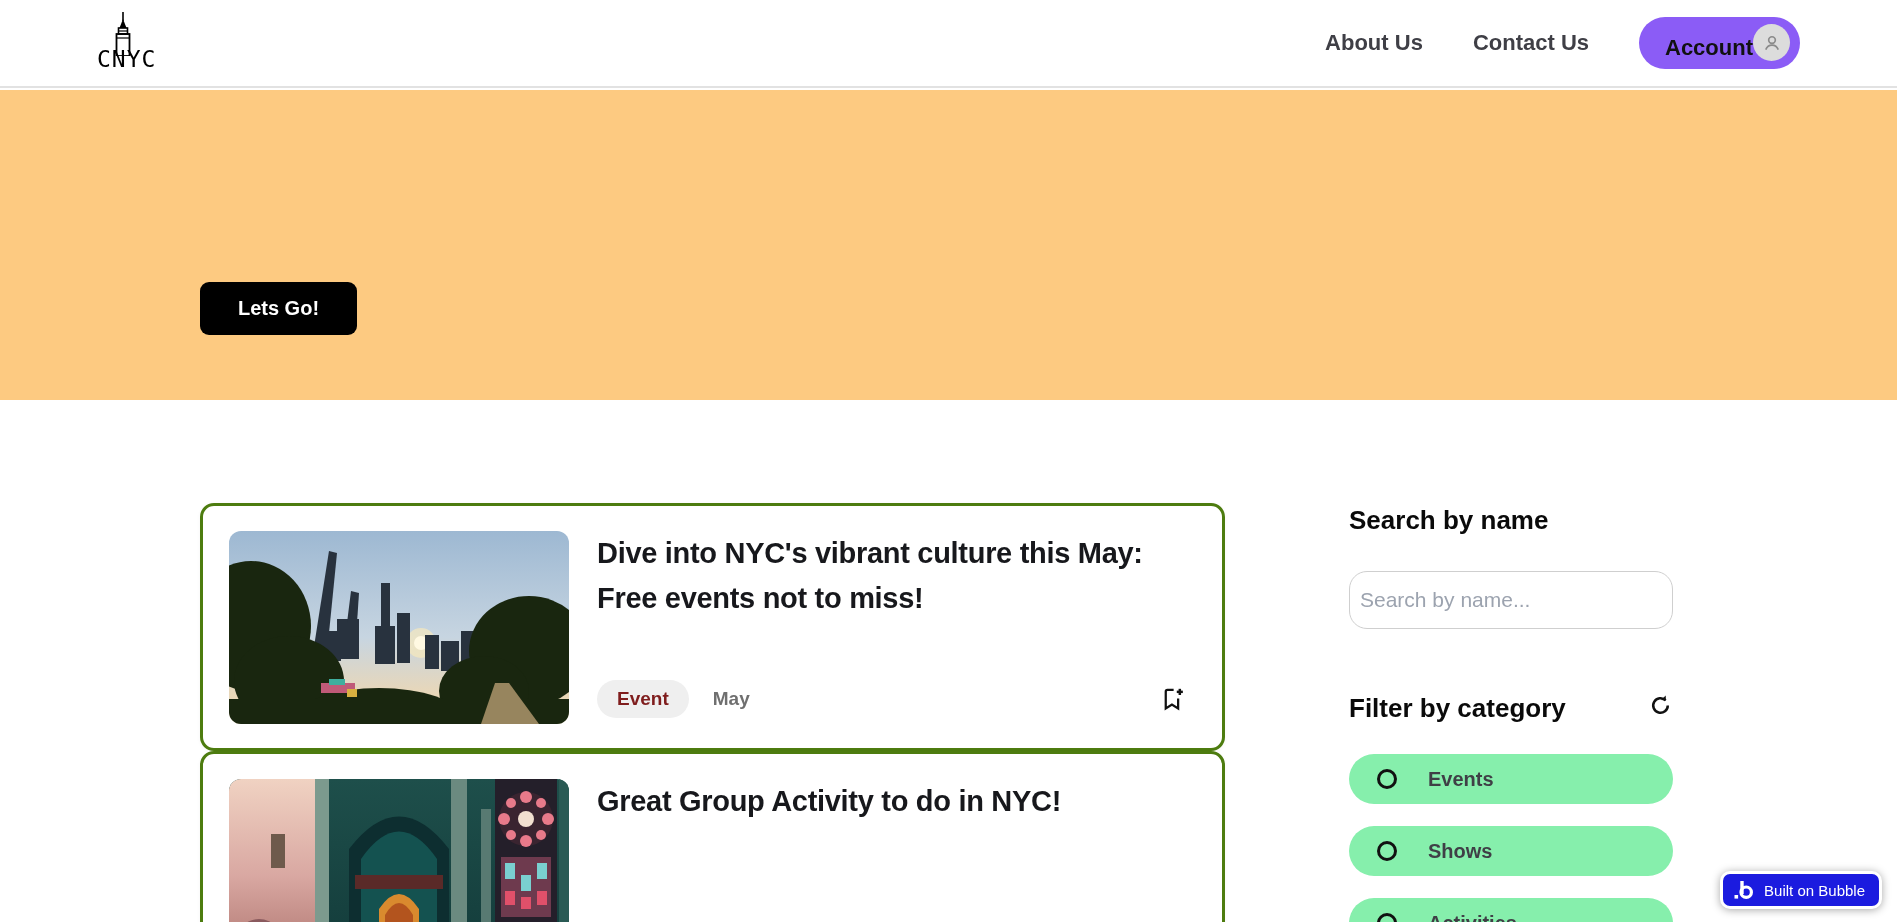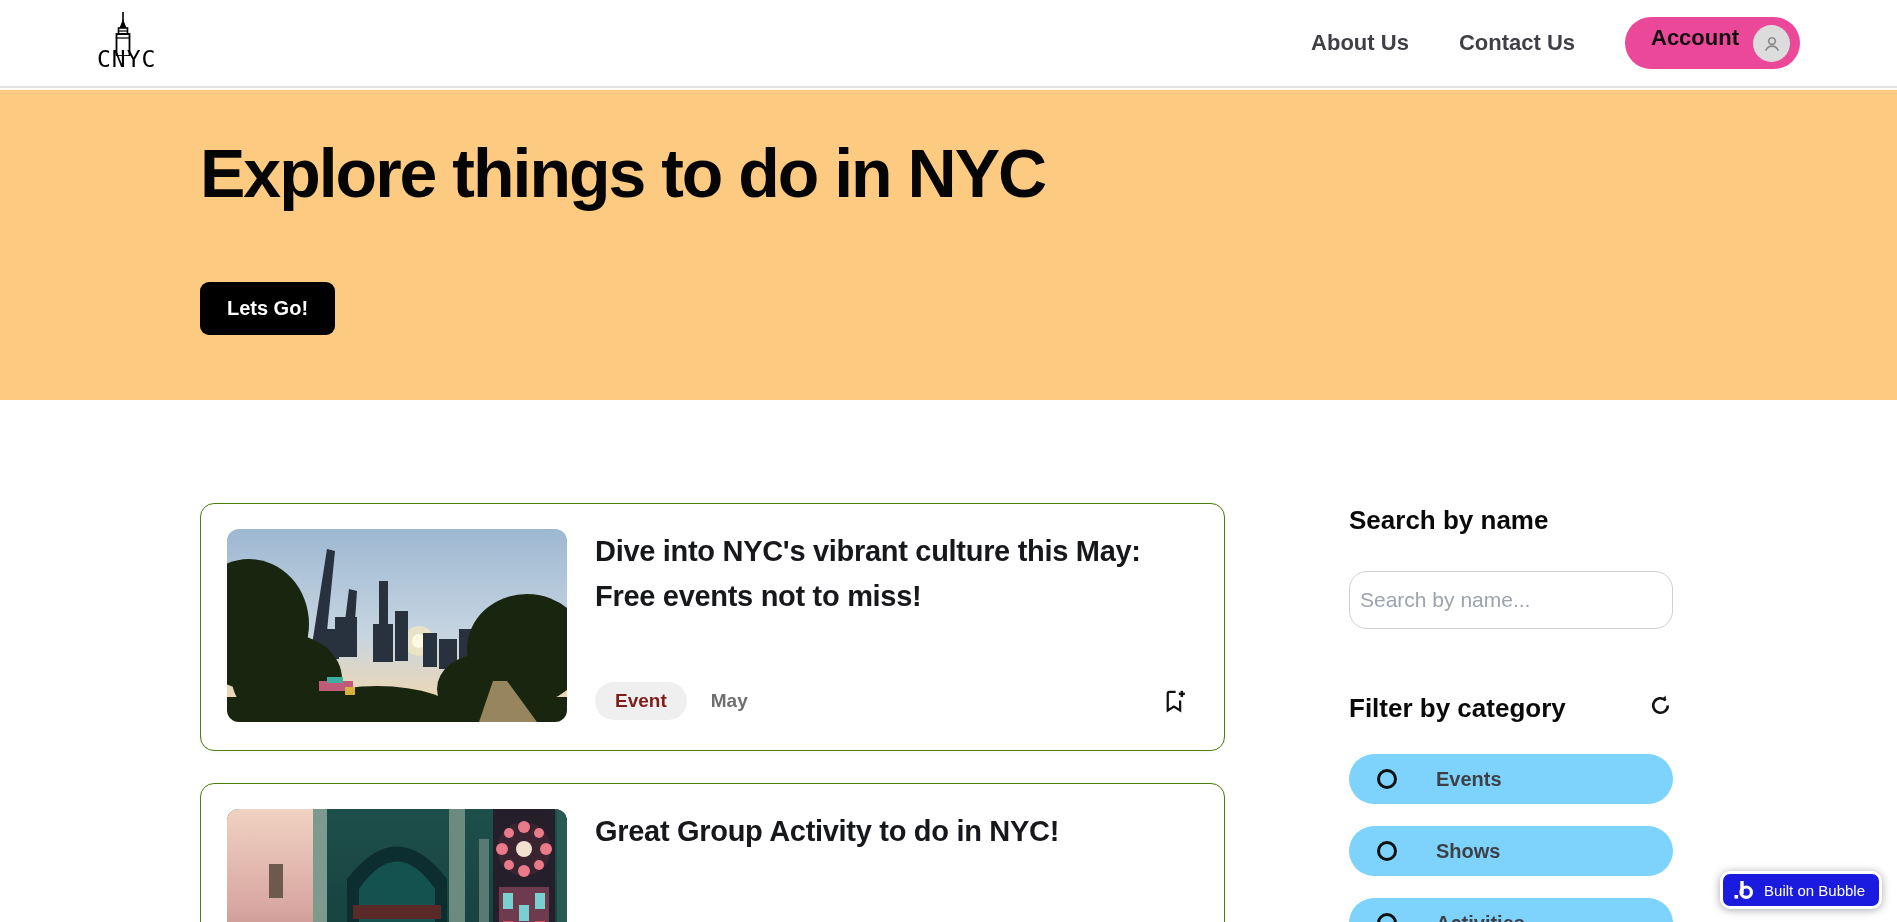--- a/index.html
+++ b/index.html
@@ -22,52 +22,52 @@
   .logo { position:relative; width:70px; height:62px; cursor:pointer; }
   .logo-text {
     position:absolute; left:0; bottom:2px;
     font-family:"DejaVu Sans Mono", monospace;
     font-size:23px; font-weight:400; letter-spacing:1px; color:#000;
   }
   .logo-tower { position:absolute; left:13px; top:0; }
   .nav { margin-left:auto; display:flex; align-items:center; gap:50px; }
   .nav-link { font-size:22px; font-weight:700; color:#3f3f46; cursor:pointer; }
   .account-btn {
-    display:flex; align-items:flex-start; gap:14px;
-    background:#ec4899; border:none; border-radius:28px;
+    display:flex; align-items:flex-end; 
+    background:#8b5cf6; border:none; border-radius:28px;
     padding:8px 10px 8px 26px; height:52px; cursor:pointer;
   }
   .account-label { font-size:22px; font-weight:700; color:#111; }
   .account-avatar {
     width:37px; height:37px; border-radius:50%; background:#dcdcdc;
     display:flex; align-items:center; justify-content:center;
   }
 
   
   .hero { position:absolute; top:90px; left:0; width:1897px; height:310px; }
   .hero-title {
     position:absolute; left:200px; top:44px;
     font-size:68px; font-weight:800; letter-spacing:-2px; color:#050505;
     font-family:"Liberation Sans", sans-serif;
   }
   .cta-btn {
     position:absolute; left:200px; top:192px;
     background:#000; color:#fff; border:none; border-radius:9px;
-    width:135px; height:53px; font-size:20px; font-weight:700;
+    width:157px; height:53px; font-size:20px; font-weight:700;
     font-family:"Liberation Sans", sans-serif; cursor:pointer;
   }
 
   
   .main { position:absolute; top:503px; left:200px; width:1473px; }
   .cards-col { position:absolute; left:0; top:0; width:1025px; }
   .card {
-    background:#fff; border:1px solid #4d7c0f; border-radius:14px;
+    background:#fff; border:3px solid #4d7c0f; border-radius:14px;
     box-shadow:0 1px 4px rgba(0,0,0,0.04);
     display:flex; gap:28px; padding:25px 36px 30px 26px;
-    margin-bottom:32px; cursor:pointer;
+    cursor:pointer;
   }
   .card-1 { height:248px; }
   .card-2 { height:280px; }
   .card-image {
     width:340px; height:193px; flex-shrink:0;
     border-radius:12px; overflow:hidden; position:relative;
   }
   .card-image svg { display:block; }
   .card-body { flex:1; display:flex; flex-direction:column; }
   .card-title {
@@ -91,22 +91,22 @@
     padding:0 10px; font-size:21px; color:#333;
     font-family:"Liberation Sans", sans-serif; outline:none;
   }
   .search-input::placeholder { color:#9ca3af; }
   .filter-head-row {
     margin-top:64px; display:flex; align-items:flex-start; justify-content:space-between;
   }
   .refresh-btn { background:none; border:none; cursor:pointer; padding:0; line-height:0; }
   .cat-list { margin-top:30px; }
   .cat-pill {
-    width:324px; height:50px; background:#7dd3fc; border-radius:25px;
-    display:flex; align-items:center; padding-left:28px; gap:39px;
+    width:324px; height:50px; background:#86efac; border-radius:25px;
+    display:flex; align-items:center; padding-left:28px; gap:31px;
     margin-bottom:22px; cursor:pointer;
   }
   .radio-circle {
     width:20px; height:20px; border:3px solid #111; border-radius:50%;
     background:transparent; flex-shrink:0;
   }
   .cat-label { font-size:20px; font-weight:600; color:#3f3f46; }
 
   
   .bubble-badge {
@@ -144,21 +144,20 @@
         <svg width="20" height="20" viewBox="0 0 24 24" fill="none" stroke="#8a8a8a" stroke-width="2">
           <circle cx="12" cy="8.5" r="4"></circle>
           <path d="M4.5 20c1.5-4 4.5-5.5 7.5-5.5s6 1.5 7.5 5.5"></path>
         </svg>
       </span>
     </button>
   </div>
 </div>
 
 <div class="hero" style="background:#FDCA81;">
-  <h1 class="hero-title">Explore things to do in NYC</h1>
   <button class="cta-btn">Lets Go!</button>
 </div>
 
 <div class="main">
 
   <div class="cards-col">
 
     <div class="card card-1">
       <div class="card-image">
         <svg width="340" height="193" viewBox="0 0 340 193">

